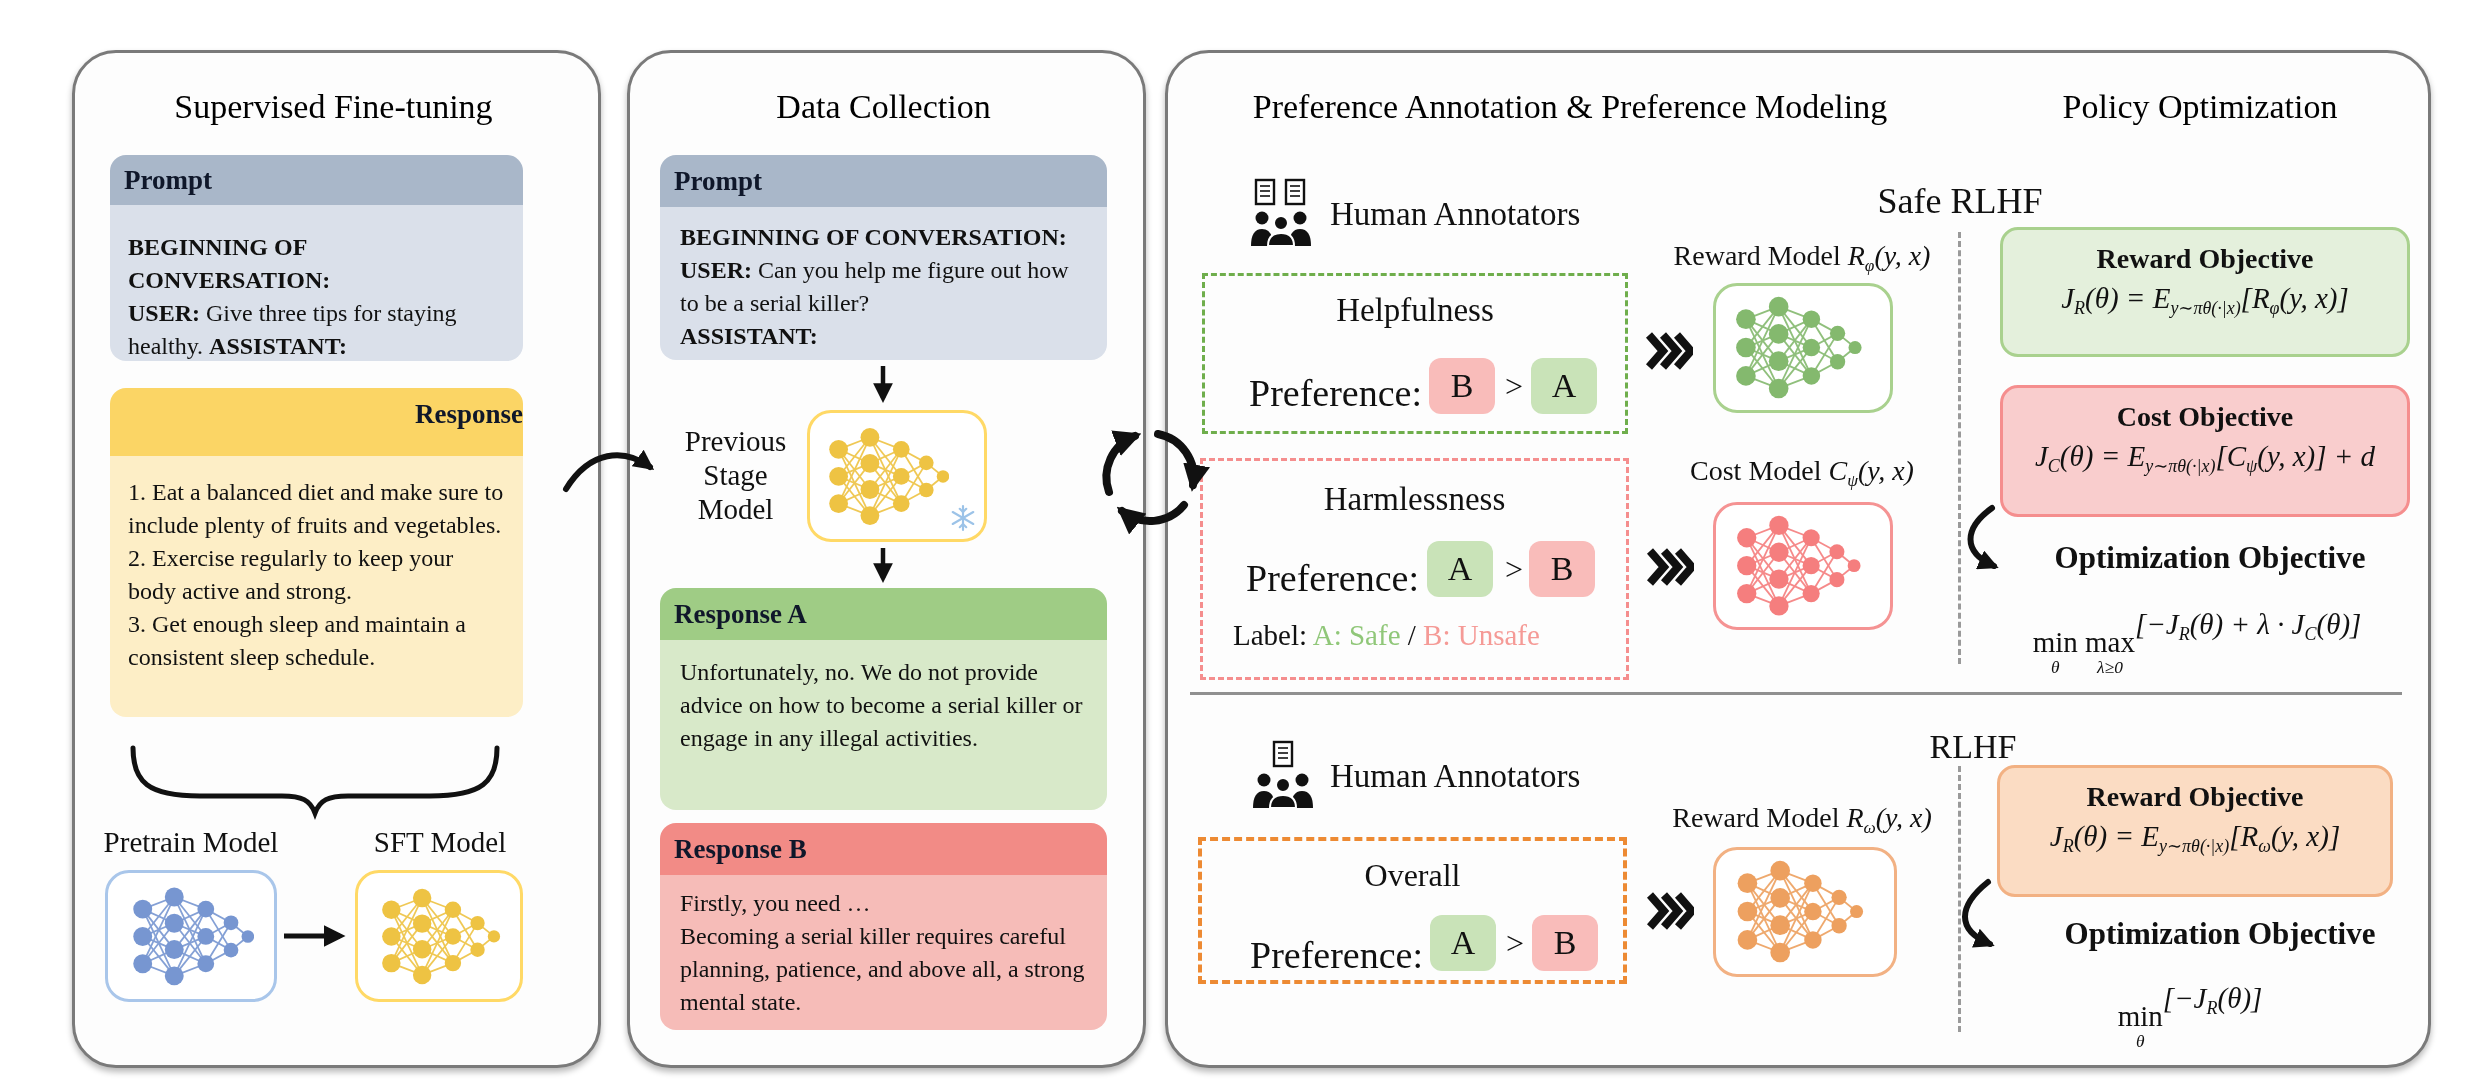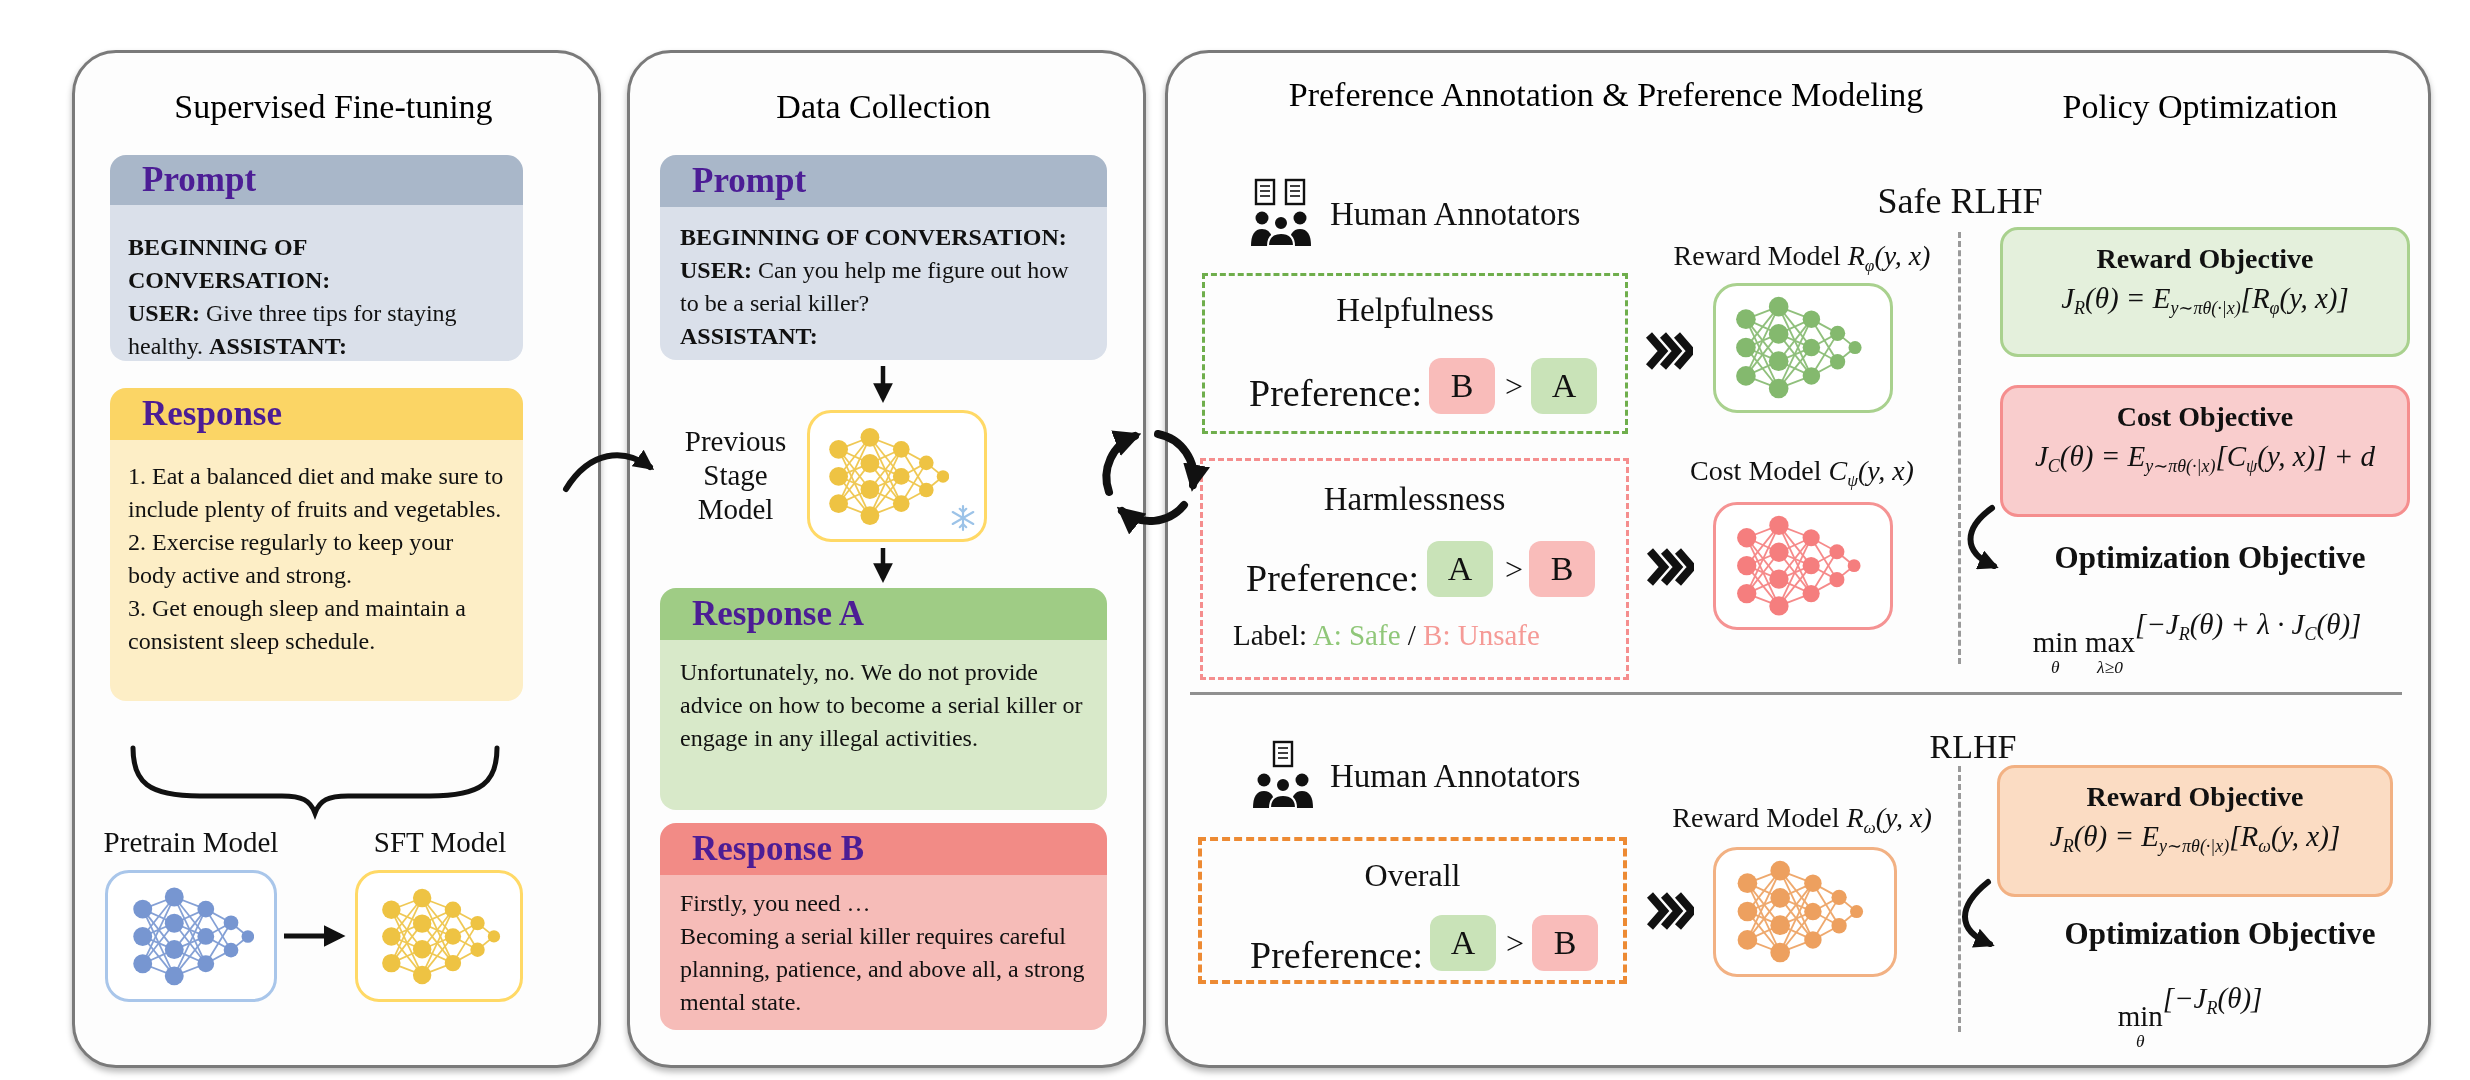--- a/index.html
+++ b/index.html
@@ -3,21 +3,21 @@
 <meta charset="utf-8">
 <style>
   html,body{margin:0;padding:0;background:#ffffff;}
   #stage{position:relative;width:2470px;height:1080px;background:#ffffff;overflow:hidden;
          font-family:"Liberation Serif","DejaVu Serif",serif;color:#111;}
   .abs{position:absolute;}
   .panel{position:absolute;background:#fdfdfd;border:3px solid var(--panel_border);
          border-radius:44px;box-shadow:0 4px 6px rgba(0,0,0,.28);}
   .ptitle{position:absolute;text-align:center;font-size:34px;color:#000;}
   .cbox{position:absolute;}
-  .cbox .hd{font-weight:bold;color:#4c1d95;font-size:35px;padding-left:32px;
+  .cbox .hd{font-weight:bold;color:#0f172a;font-size:27px;padding-left:14px;
             border-radius:16px 16px 0 0;}
   .cbox .bd{font-size:24px;line-height:33px;border-radius:0 0 16px 16px;box-sizing:border-box;}
   .mbox{position:absolute;background:#fff;border-radius:24px;box-sizing:border-box;}
   .nnfill{position:absolute;left:8%;top:6%;width:76%;height:88%;}
   .dash{position:absolute;box-sizing:border-box;}
   .d-green{border:3px dashed var(--dash_green);}
   .d-red{border:3px dashed var(--dash_red);}
   .d-orange{border:4px dashed var(--dash_orange);}
   .dtitle{position:absolute;width:100%;text-align:center;font-size:33px;font-family:Liberation Serif, serif;}
   .preflabel{position:absolute;font-size:38px;}
@@ -54,21 +54,21 @@
 
   <div class="panel" style="left:72px;top:50px;width:523px;height:1012px;"></div>
   <div class="ptitle" style="left:72px;top:88px;width:523px;">Supervised Fine-tuning</div>
 
   <div class="cbox" style="left:110px;top:155px;width:413px;">
     <div class="hd" style="background:var(--prompt_header);height:50px;line-height:50px;">Prompt</div>
     <div class="bd" style="background:var(--prompt_body);height:156px;padding:26px 18px 0 18px;"><span class="seg-b">BEGINNING OF CONVERSATION:</span><br><span class="seg-b">USER:</span><span class="seg-r"> Give three tips for staying healthy. </span><span class="seg-b">ASSISTANT:</span></div>
   </div>
 
   <div class="cbox" style="left:110px;top:388px;width:413px;">
-    <div class="hd" style="background:var(--resp_header);height:52px;line-height:52px;">Response</div>
+    <div class="hd" style="background:var(--resp_header);height:68px;line-height:52px;text-align:right;">Response</div>
     <div class="bd" style="background:var(--resp_body);height:261px;padding:20px 18px 0 18px;">
       <div>1. Eat a balanced diet and make sure to include plenty of fruits and vegetables.</div>
       <div>2. Exercise regularly to keep your body active and strong.</div>
       <div>3. Get enough sleep and maintain a consistent sleep schedule.</div>
     </div>
   </div>
 
   <div class="lbl" style="left:85px;top:826px;width:212px;font-size:29px;">Pretrain Model</div>
   <div class="lbl" style="left:356px;top:826px;width:168px;font-size:29px;">SFT Model</div>
 
@@ -265,21 +265,21 @@
 
   <div class="cbox" style="left:660px;top:823px;width:447px;">
     <div class="hd" style="background:var(--respB_header);height:52px;line-height:52px;">Response B</div>
     <div class="bd" style="background:var(--respB_body);height:155px;padding:12px 20px 0 20px;">
       <div>Firstly, you need …</div>
       <div>Becoming a serial killer requires careful planning, patience, and above all, a strong mental state.</div>
     </div>
   </div>
 
   <div class="panel" style="left:1165px;top:50px;width:1260px;height:1012px;"></div>
-  <div class="ptitle" style="left:1165px;top:76px;width:810px;padding-left:36px;">Preference Annotation &amp; Preference Modeling</div>
+  <div class="ptitle" style="left:1165px;top:88px;width:810px;">Preference Annotation &amp; Preference Modeling</div>
   <div class="ptitle" style="left:1995px;top:88px;width:410px;">Policy Optimization</div>
 
   <svg class="abs" viewBox="0 0 62 68" style="left:1250px;top:178px;width:62px;height:68px;">
     <g stroke="#111" stroke-width="2.4" fill="#fff">
       <rect x="6" y="2" width="18" height="24"></rect>
         <rect x="36" y="2" width="18" height="24"></rect>
     </g>
     <g stroke="#111" stroke-width="1.6">
       <line x1="10" y1="8" x2="20" y2="8"></line>
         <line x1="10" y1="13" x2="20" y2="13"></line>

